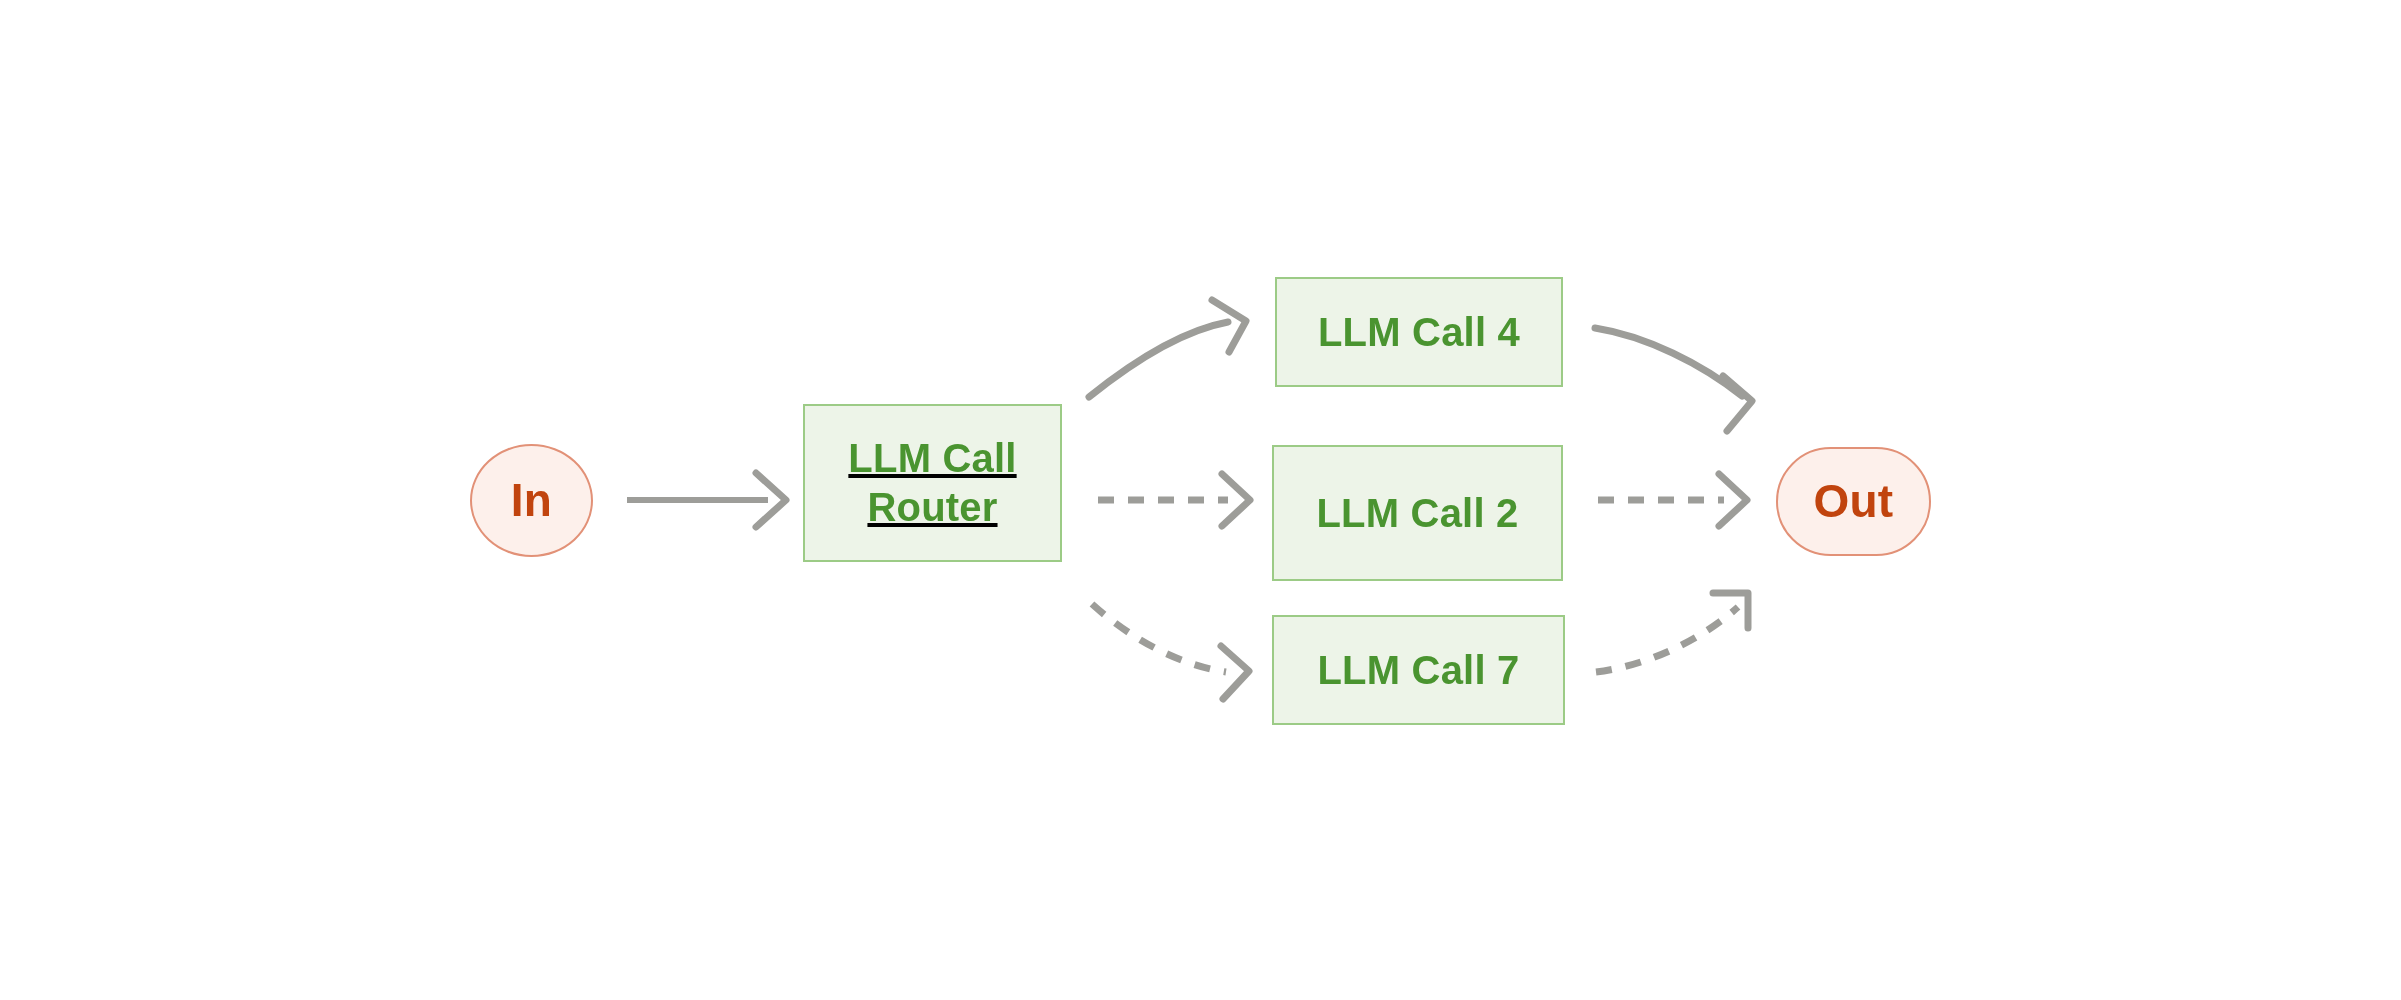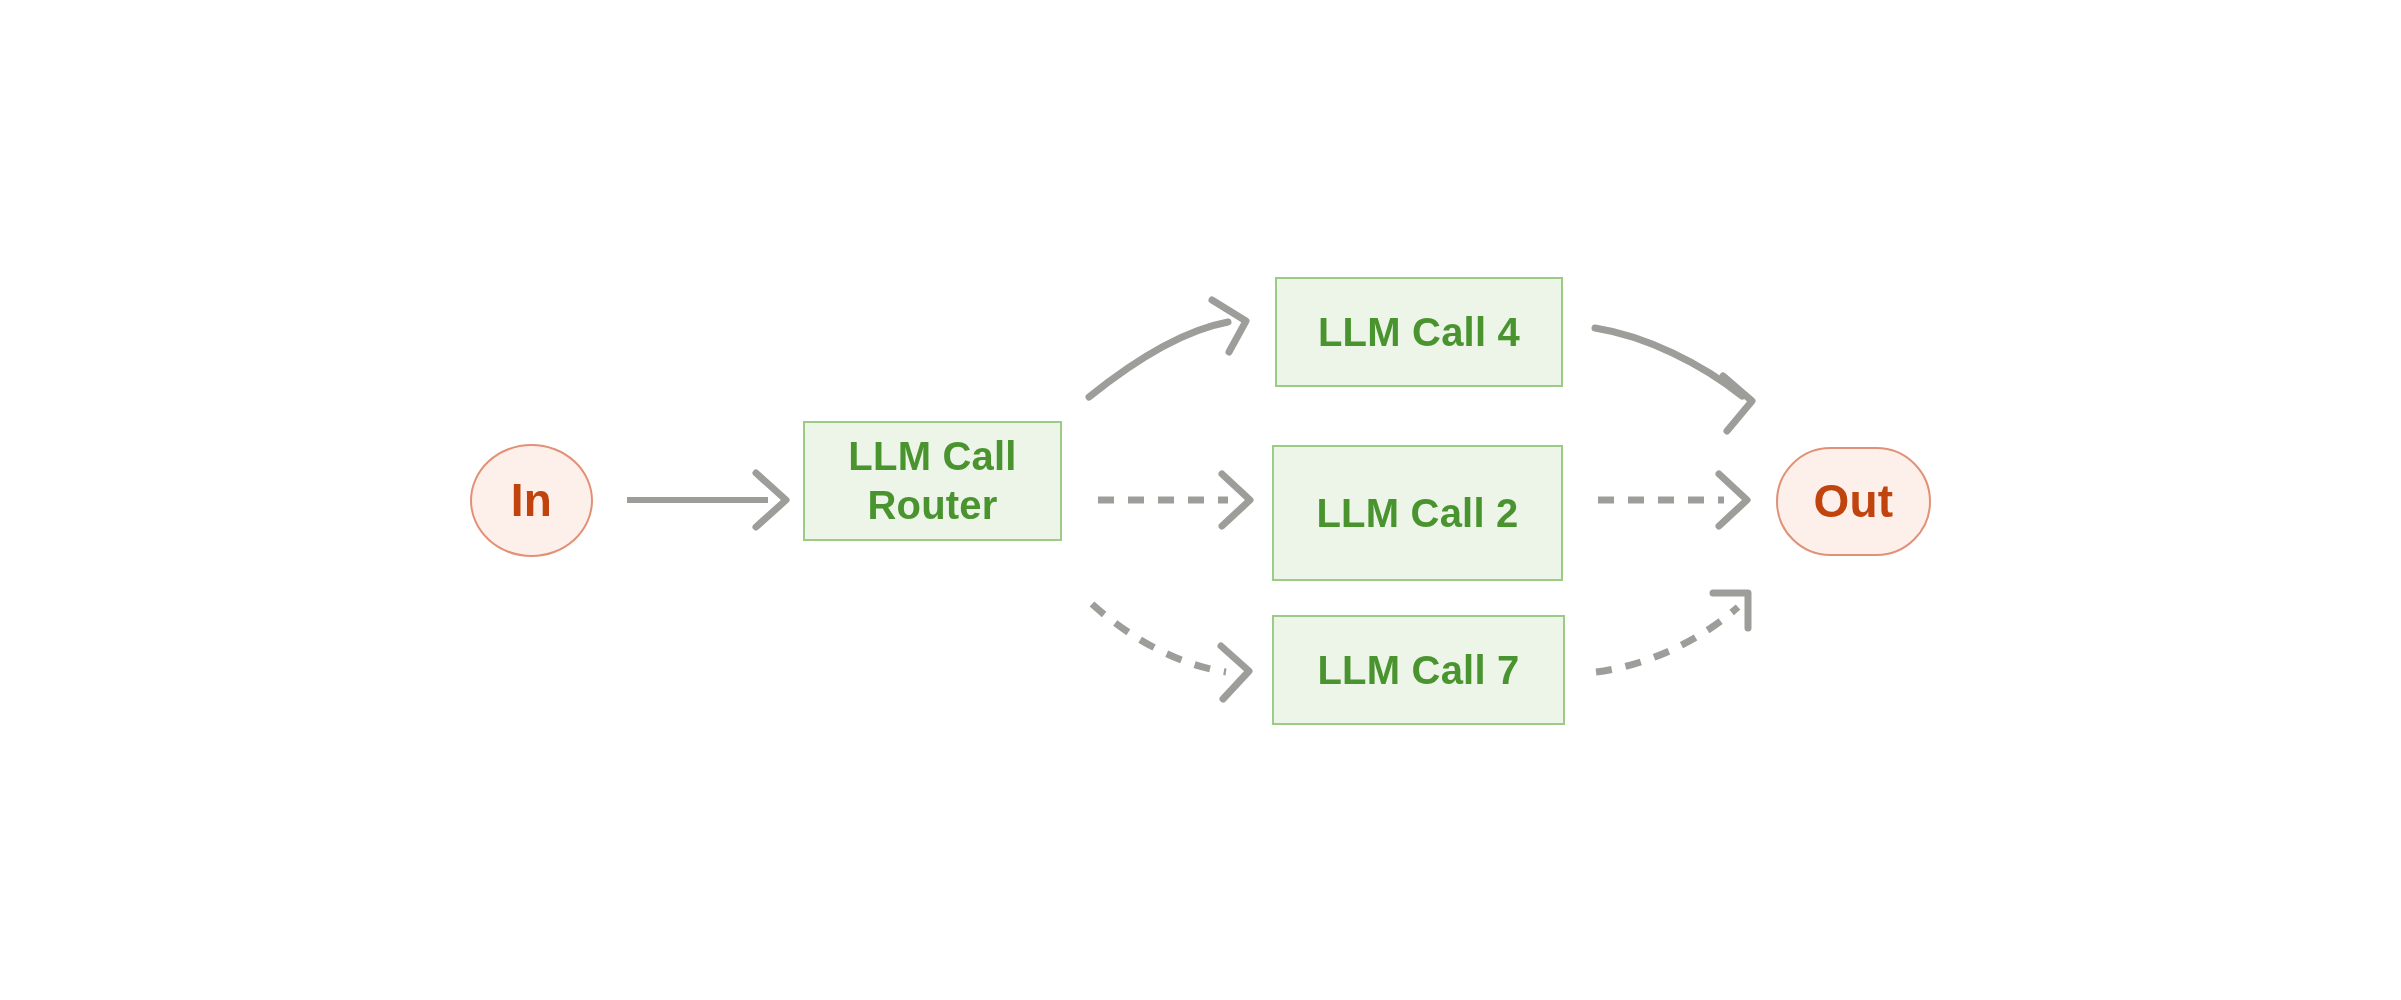--- a/index.html
+++ b/index.html
@@ -73,23 +73,24 @@
     border: 2px solid #9ccb86;
   }
   .process .node-label {
     color: #4a9430;
     font-size: 40px;
     font-weight: 600;
     letter-spacing: 0.2px;
   }
   #node-router {
     left: 803px;
-    top: 421px;
+    top: 404px;
     width: 259px;
-    height: 120px;
+    height: 158px;
+    text-decoration: underline;
   }
   #node-call-1 {
     left: 1275px;
     top: 277px;
     width: 288px;
     height: 110px;
   }
   #node-call-2 {
     left: 1272px;
     top: 445px;

